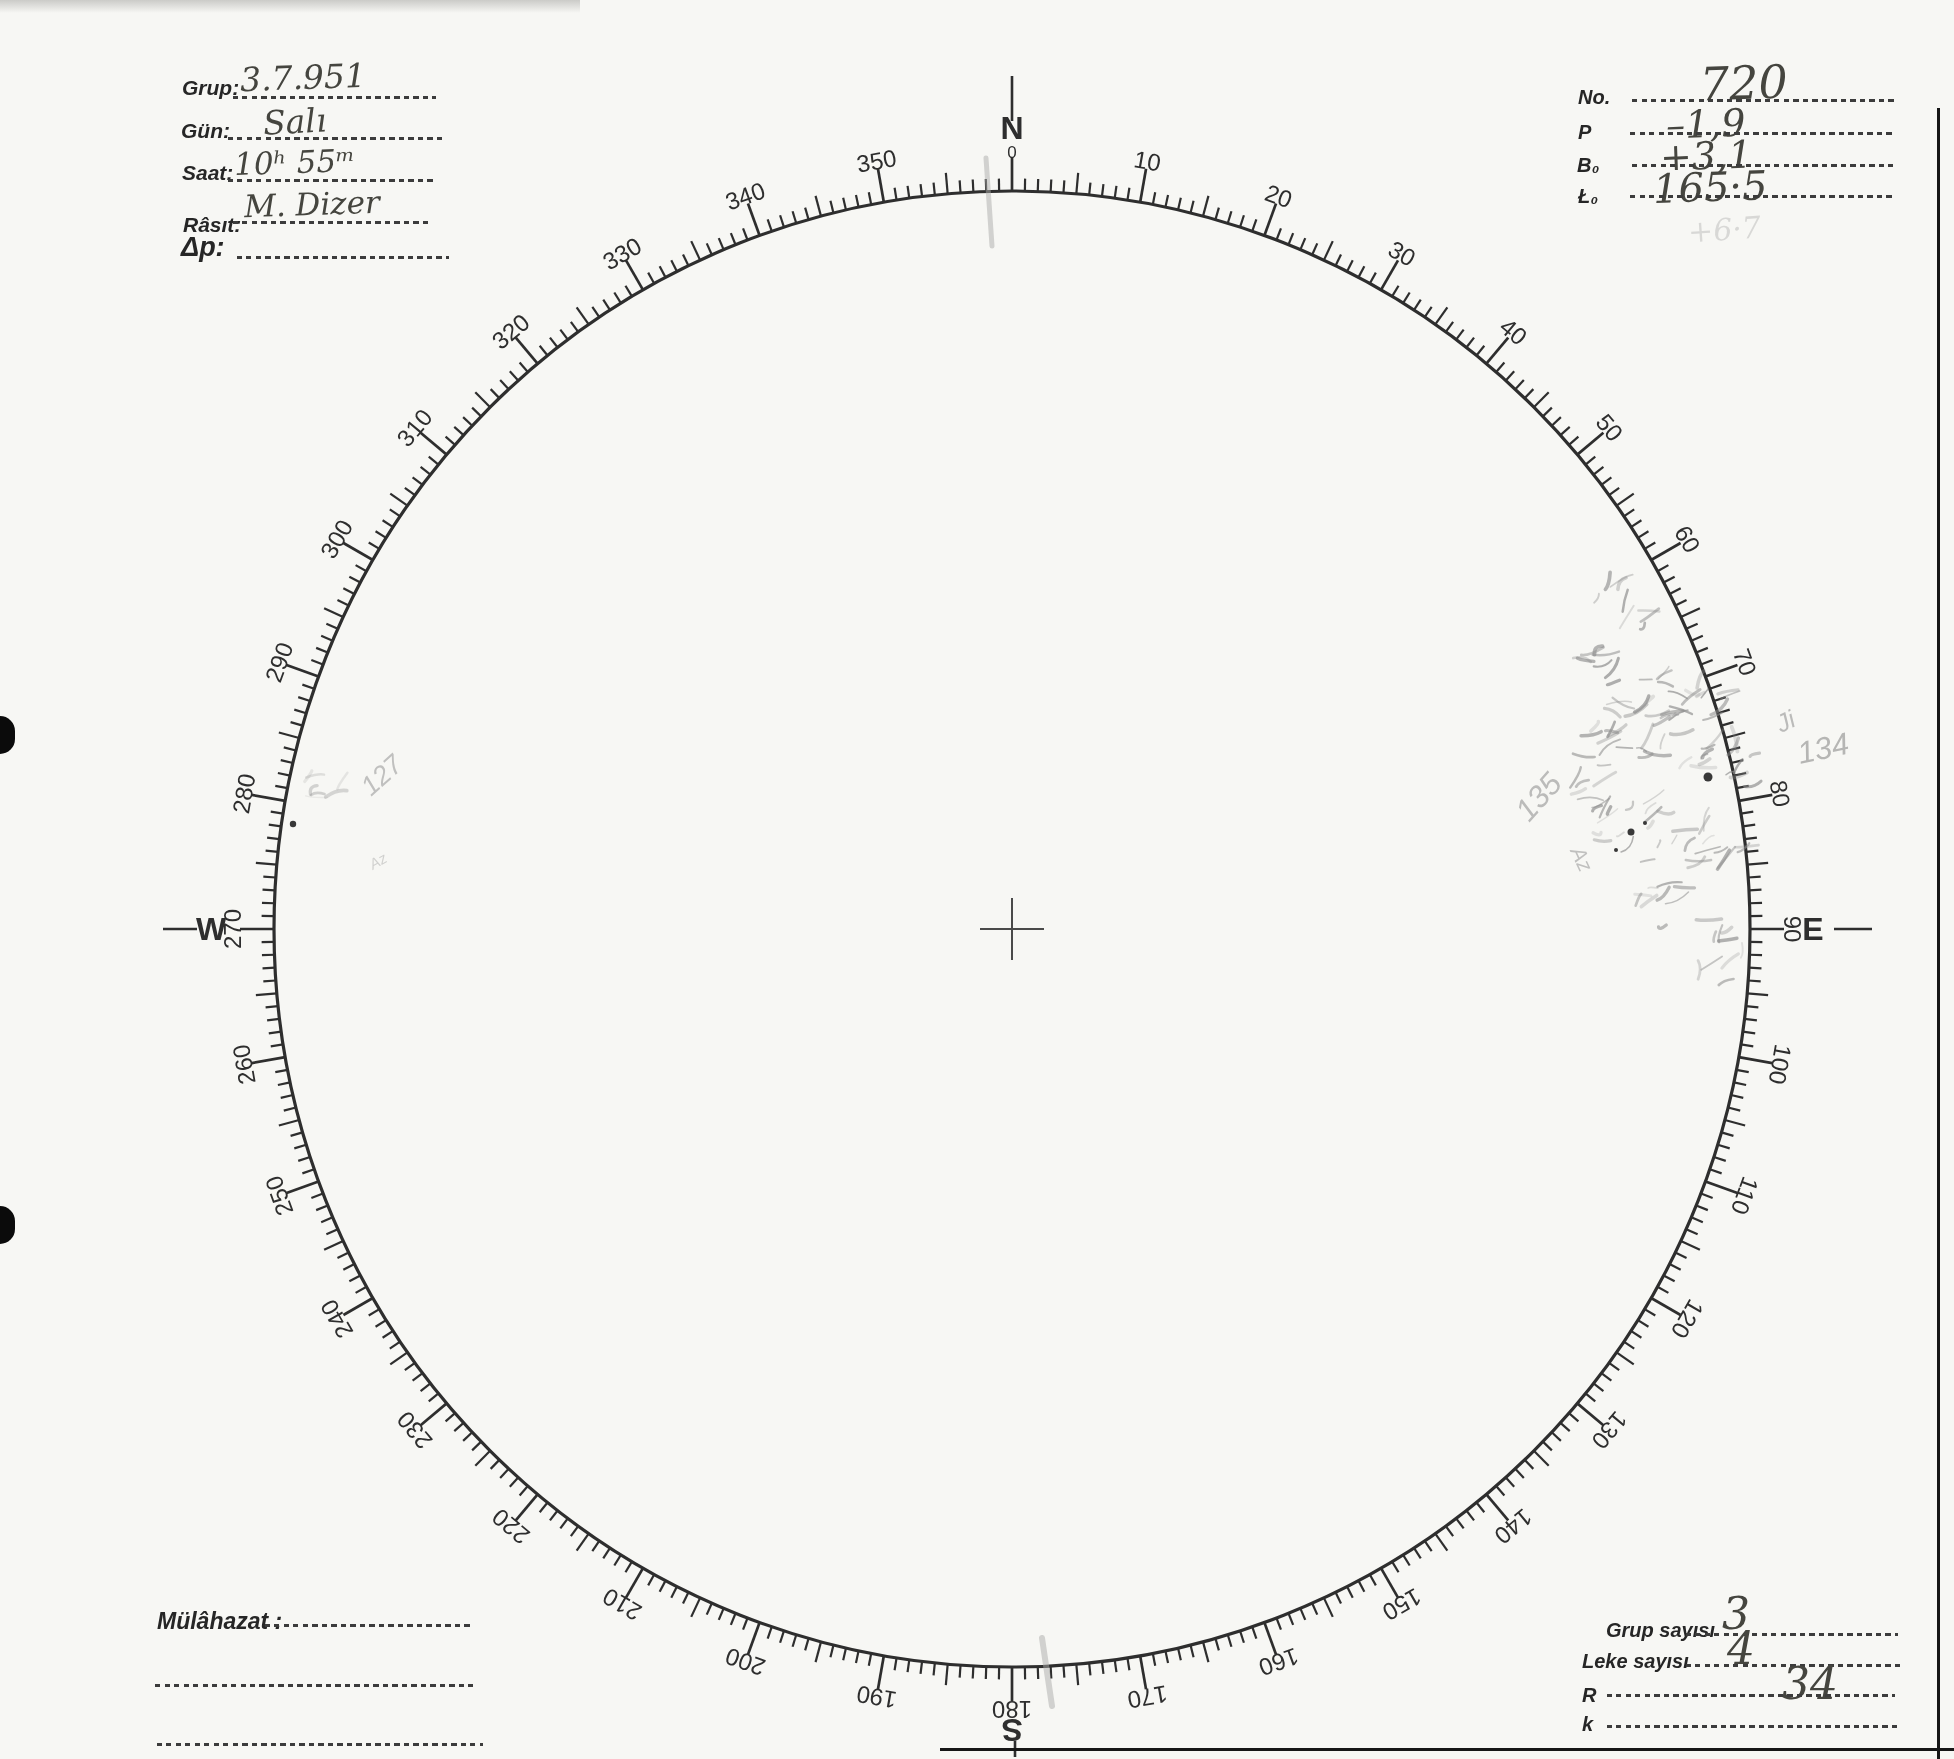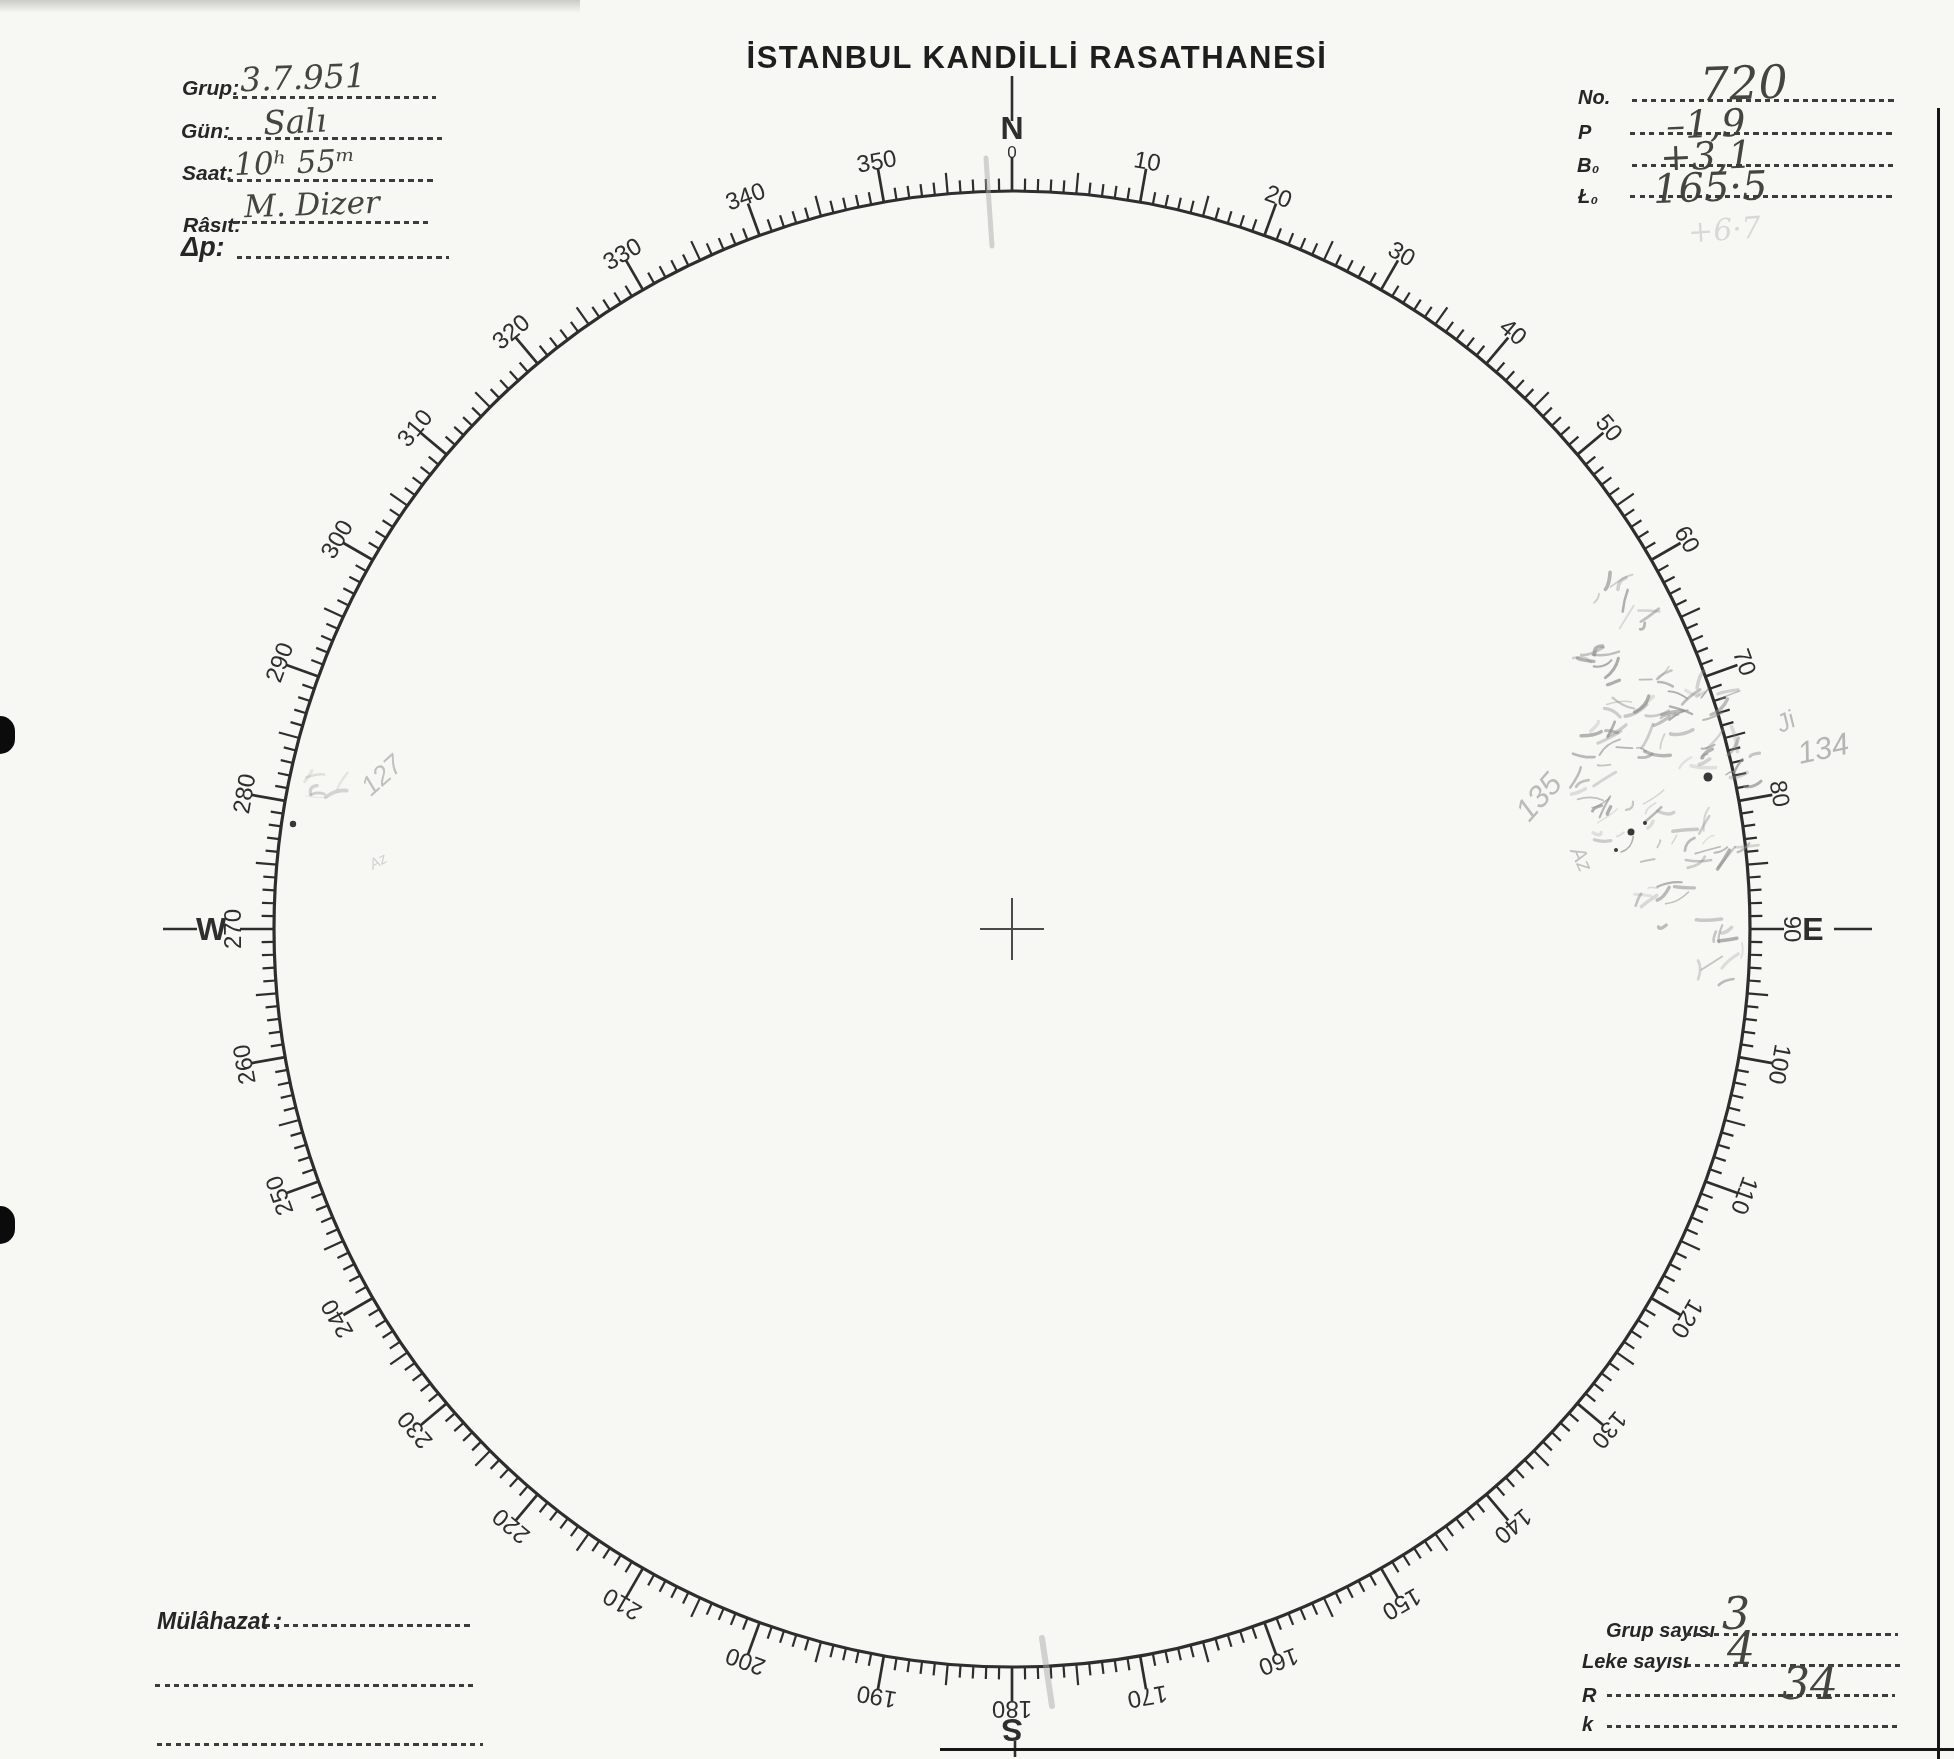--- a/index.html
+++ b/index.html
@@ -14,21 +14,20 @@
   .edge{background:#161616;}
   .punch{background:#0b0b0b;border-radius:0 19px 19px 0;}
   .smudge{background:linear-gradient(180deg,rgba(120,120,118,.35),rgba(120,120,118,0));}
   svg text{font-family:"Liberation Sans",sans-serif;}
 </style>
 </head>
 <body>
 
 <div class="page">
 
-  <div class="abs title" style="left:737px;top:40px;width:600px;">İSTANBUL KANDİLLİ RASATHANESİ</div>
 
   <div>
     <span class="abs plabel" style="left:182px;top:76px;font-size:21px;">Grup:</span>
     <span class="abs hw" style="left:240px;top:58px;font-size:33px;transform:rotate(-2deg);">3.7.951</span>
     <div class="abs dots" style="left:233px;top:96px;width:203px;"></div>
 
     <span class="abs plabel" style="left:181px;top:119px;font-size:21px;">Gün:</span>
     <span class="abs hw" style="left:263px;top:102px;font-size:33px;transform:rotate(-3deg);">Salı</span>
     <div class="abs dots" style="left:228px;top:137px;width:216px;"></div>
 

